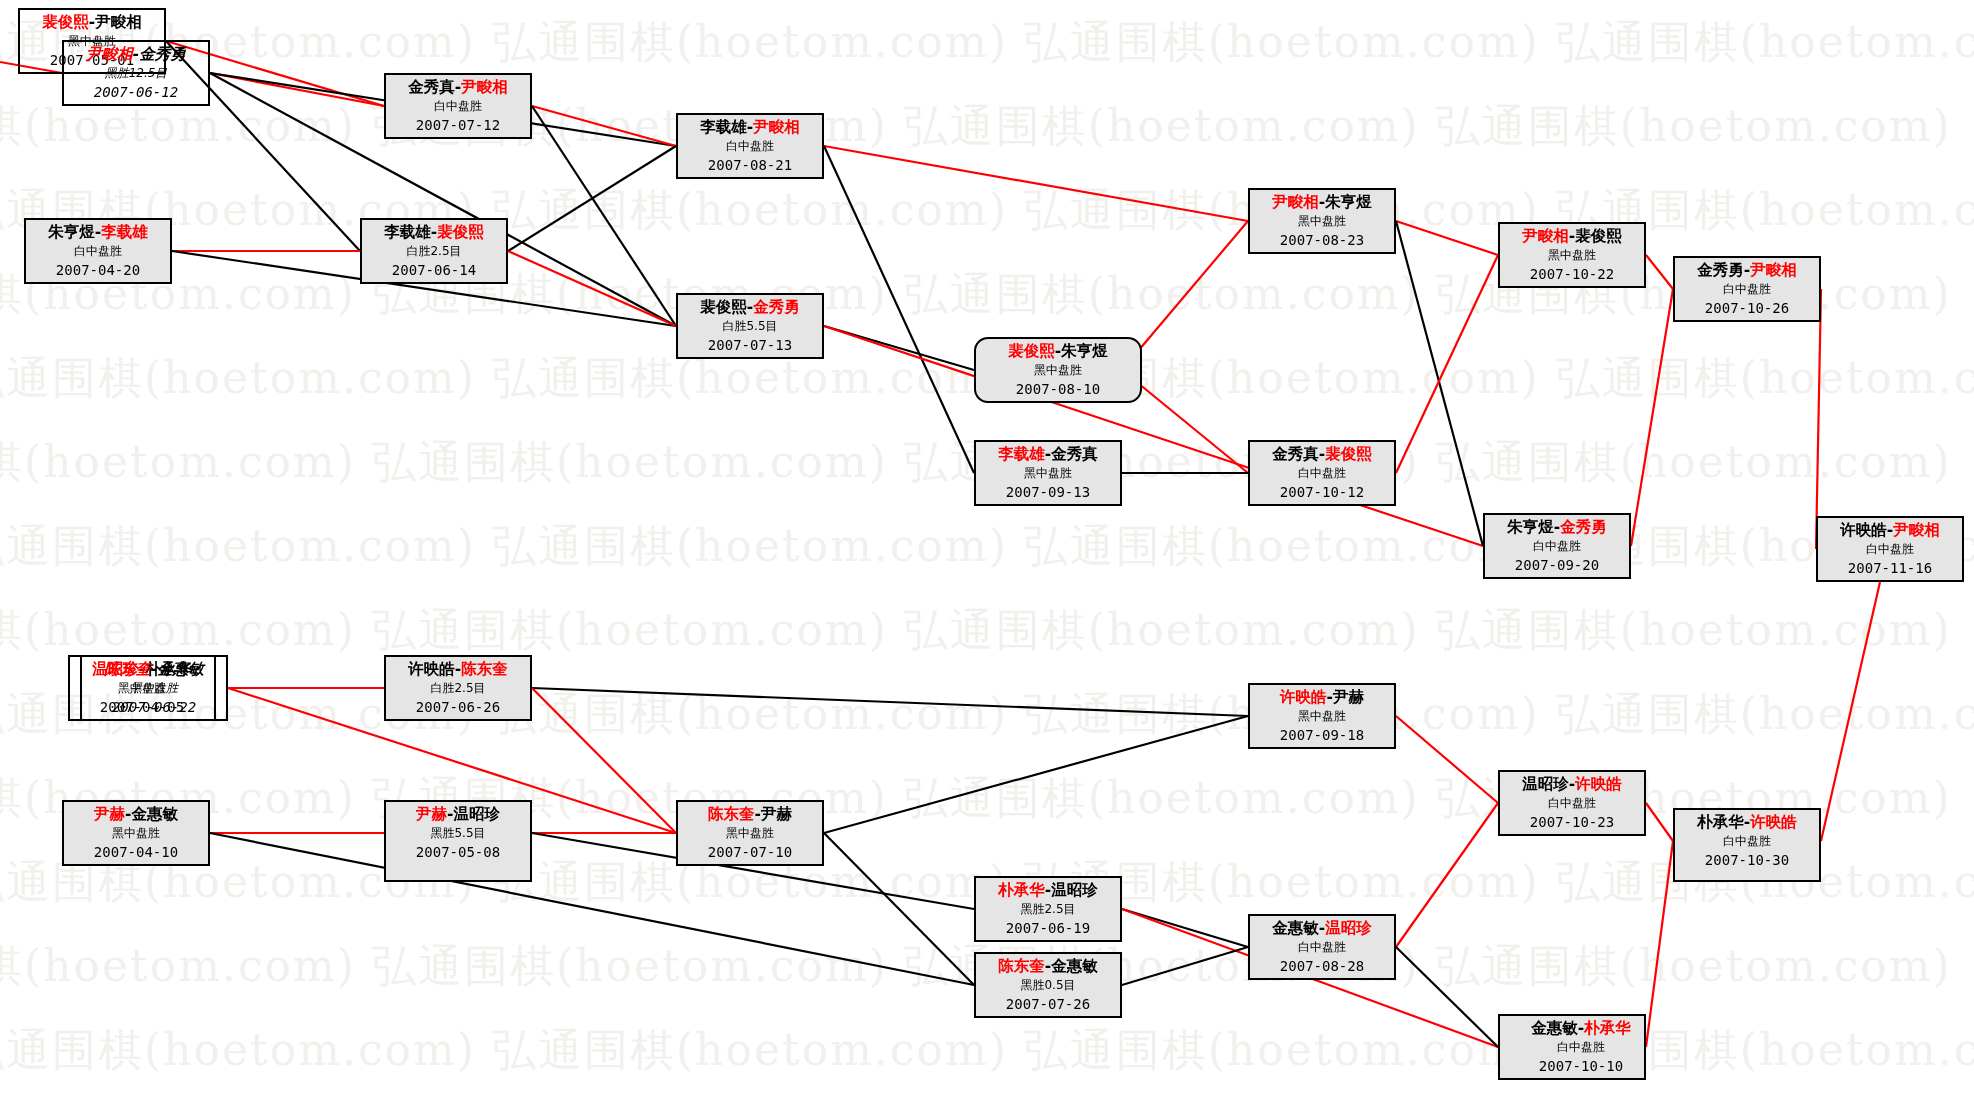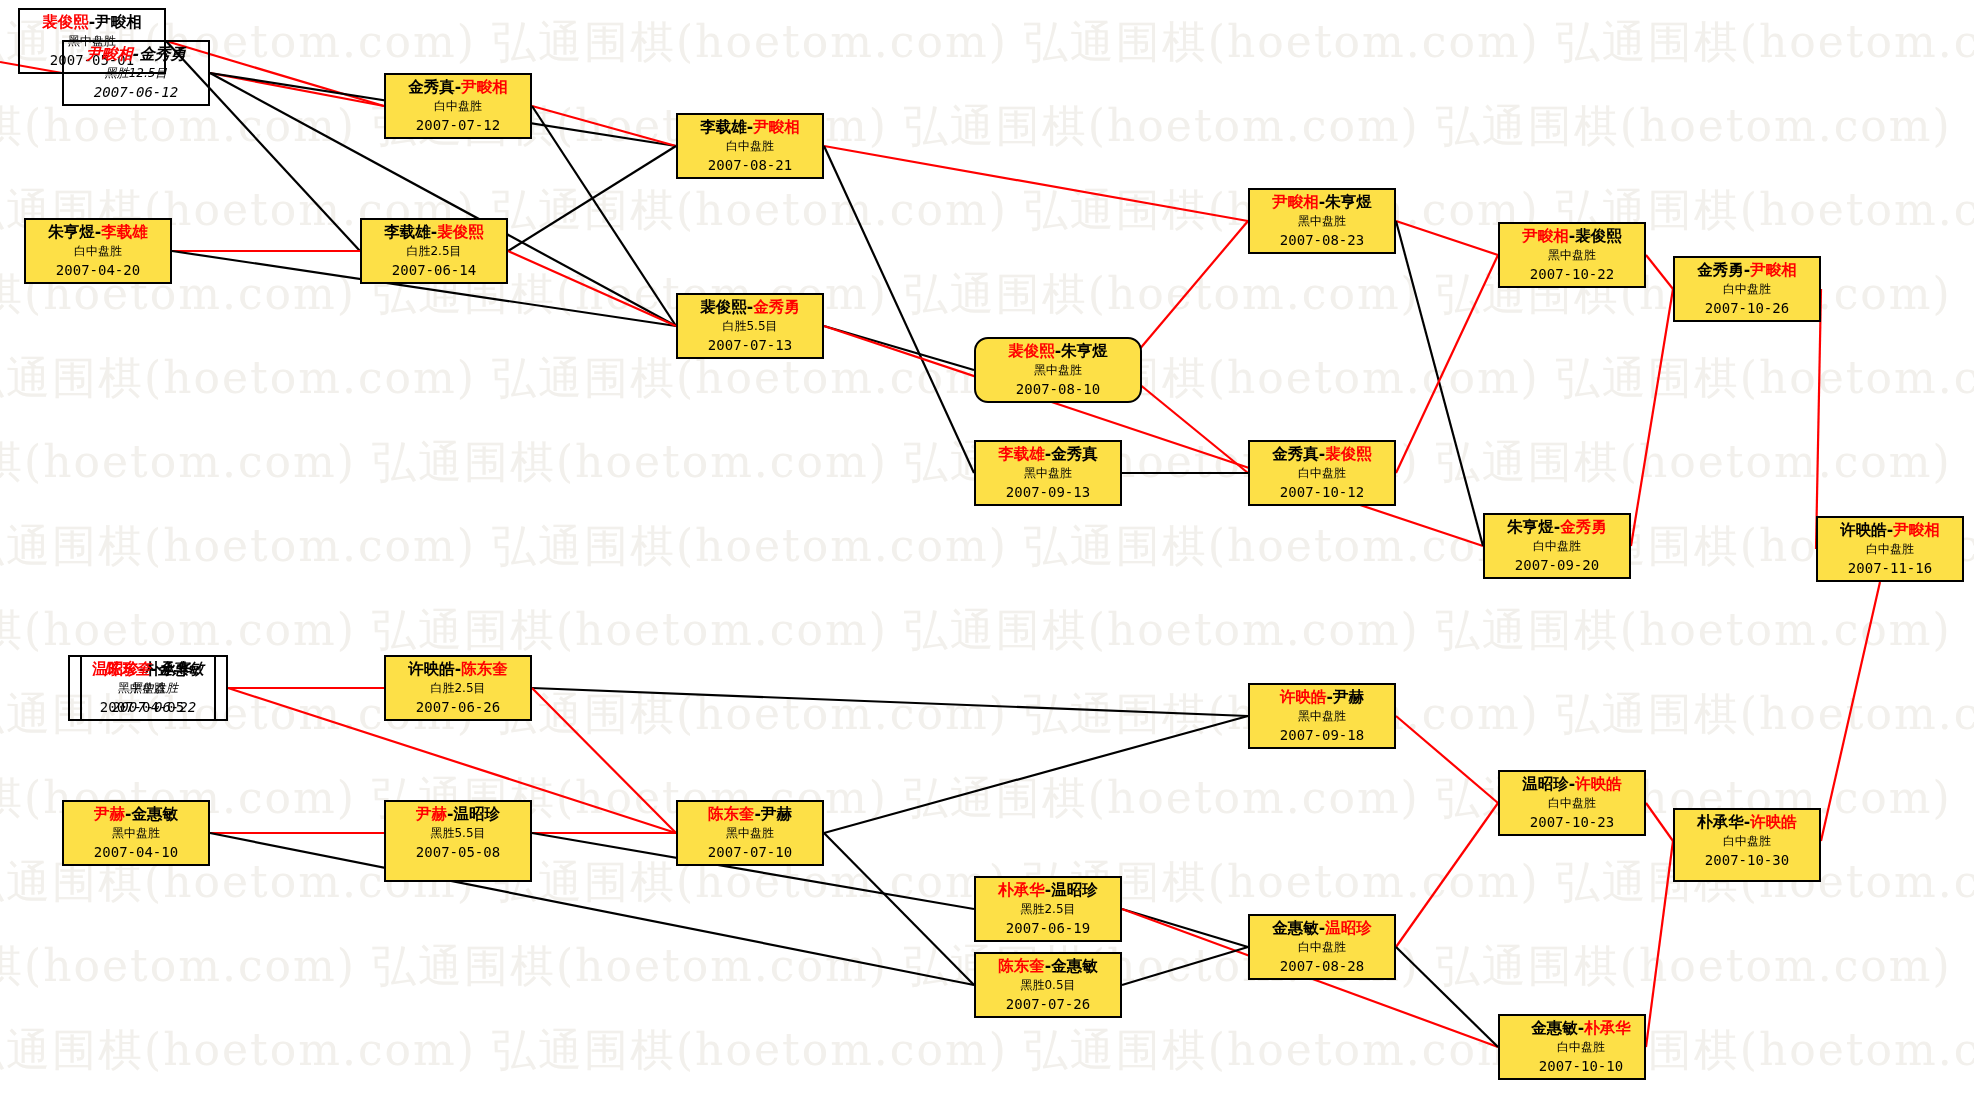--- a/index.html
+++ b/index.html
@@ -27,21 +27,21 @@
     line-height:84px;
   }
   
   #links{position:absolute;left:0;top:0;width:1974px;height:1093px;z-index:1;pointer-events:none;}
   
   .node{
     position:absolute;
     z-index:2;
     box-sizing:border-box;
     border:2px solid #000000;
-    background:#fde047;
+    background:#e5e5e5;
     text-align:center;
     font-size:15px;
     line-height:19px;
     color:#000000;
     padding:3px 6px 4px 6px;
     font-family:"DejaVu Sans","Liberation Sans",sans-serif;
     white-space:nowrap;
   }
   .node .pair{font-weight:bold;font-size:15.5px;}
   .node .result{font-size:12px;}

